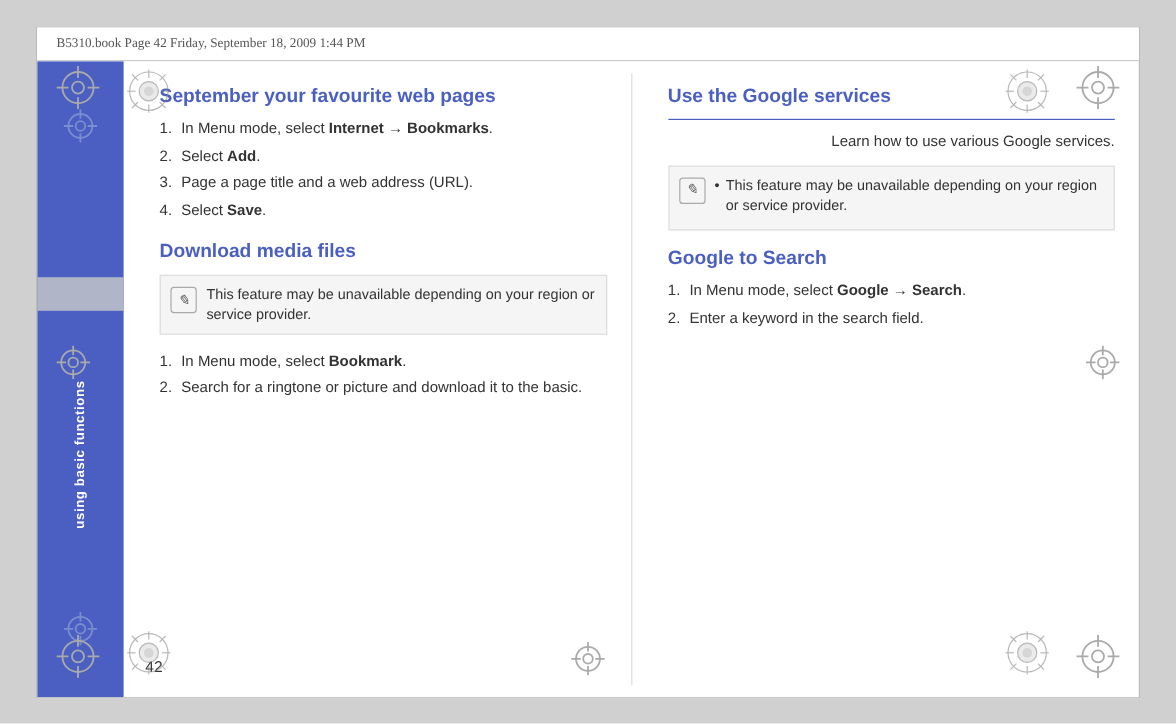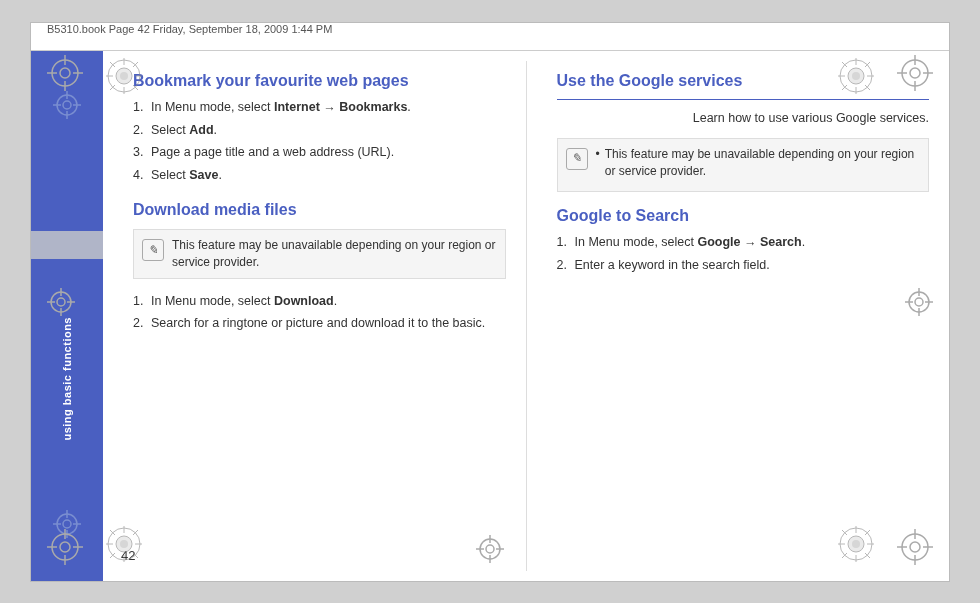--- a/index.html
+++ b/index.html
@@ -34,25 +34,26 @@
       flex-direction: column;
     }
 
     
     .header-bar {
       width: 100%;
       height: 28px;
       background: #ffffff;
       border-bottom: 1px solid #ccc;
       display: flex;
-      align-items: flex-start;
+      align-items: center;
       padding: 0 16px;
       font-size: 11px;
       color: #555;
       flex-shrink: 0;
+      font-family: Liberation Serif, serif;
     }
 
     
     .main-area {
       display: flex;
       flex: 1;
       overflow: hidden;
     }
 
     
@@ -278,21 +279,21 @@
           </svg>
         </div>
 
       </div>
 
       <div class="content-area">
 
         <div class="left-column">
 
           <div>
-            <div class="section-heading">Bookmark your favourite web pages</div>
+            <div class="section-heading">September your favourite web pages</div>
 
             <ul class="numbered-list">
               <li>
                 <span class="list-num">1.</span>
                 <span class="list-text">In Menu mode, select <span class="bold-text">Internet → Bookmarks</span>.</span>
               </li>
               <li>
                 <span class="list-num">2.</span>
                 <span class="list-text">Select <span class="bold-text">Add</span>.</span>
               </li>
@@ -311,21 +312,21 @@
             <div class="section-heading">Download media files</div>
 
             <div class="note-box">
               <div class="note-icon">✎</div>
               <div class="note-text">This feature may be unavailable depending on your region or service provider.</div>
             </div>
 
             <ul class="numbered-list">
               <li>
                 <span class="list-num">1.</span>
-                <span class="list-text">In Menu mode, select <span class="bold-text">Download</span>.</span>
+                <span class="list-text">In Menu mode, select <span class="bold-text">Bookmark</span>.</span>
               </li>
               <li>
                 <span class="list-num">2.</span>
                 <span class="list-text">Search for a ringtone or picture and download it to the basic.</span>
               </li>
             </ul>
           </div>
 
         </div>
 

